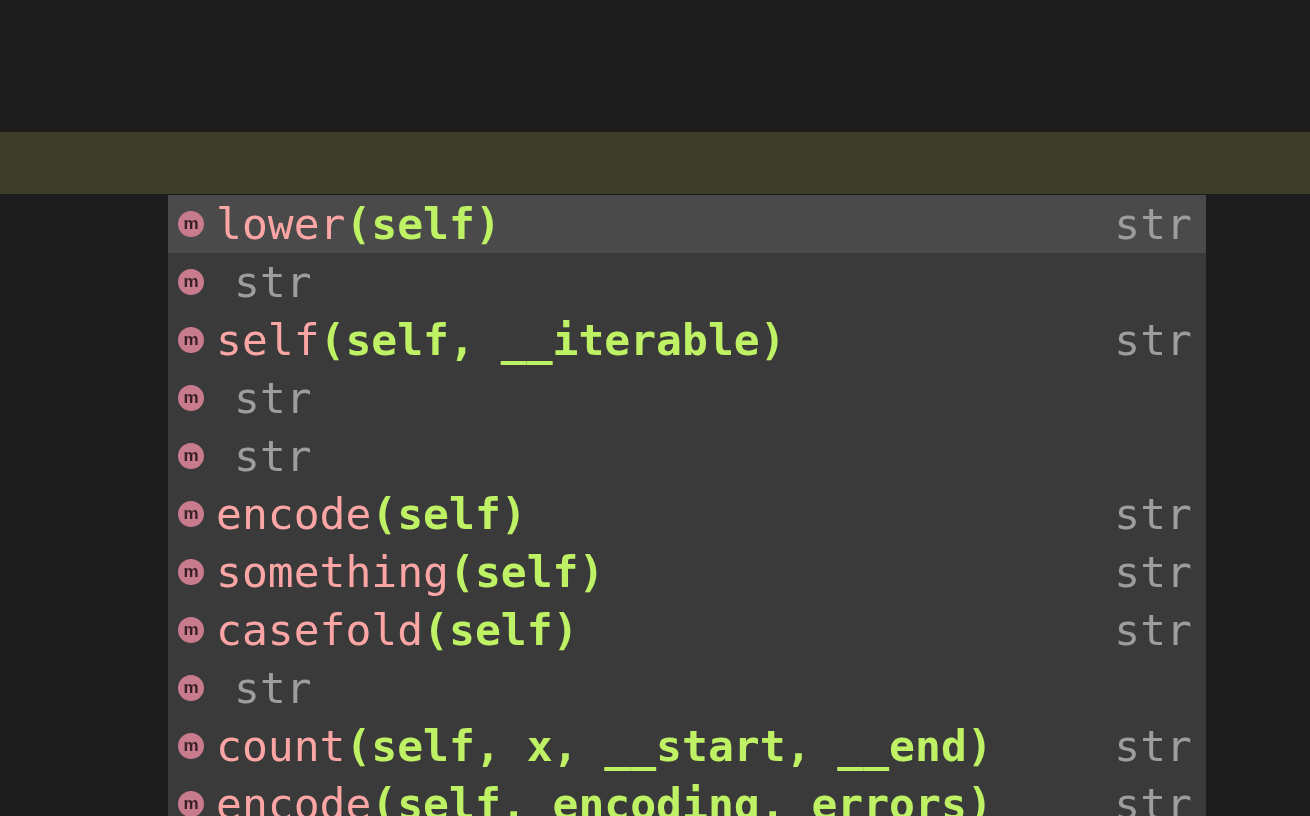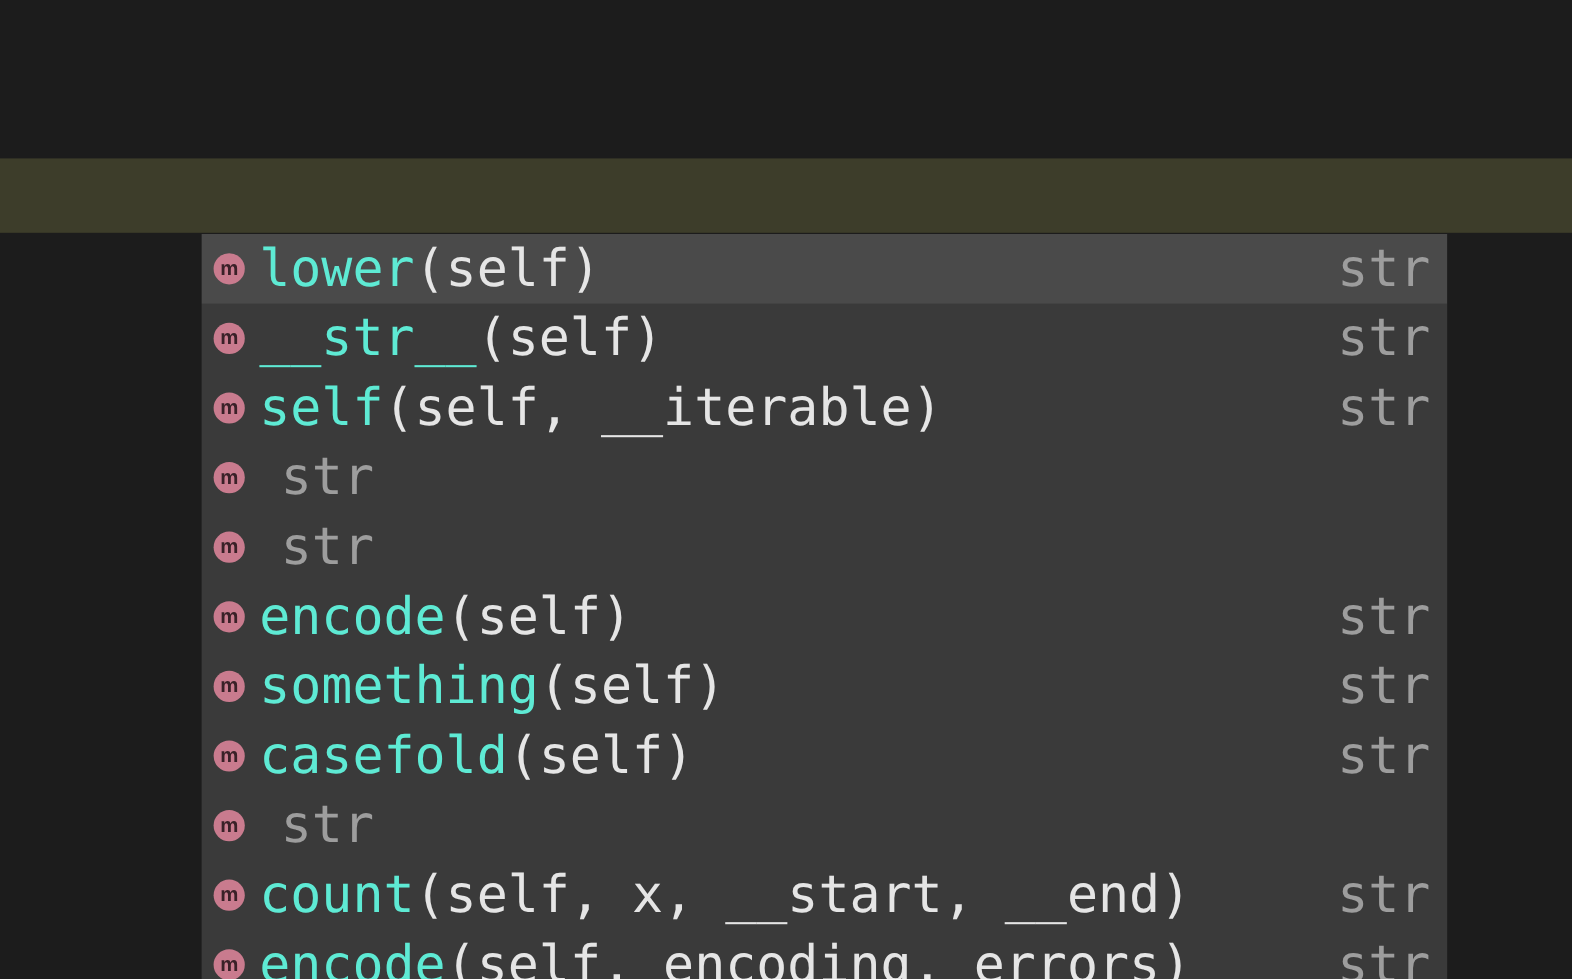--- a/index.html
+++ b/index.html
@@ -82,22 +82,22 @@
     margin-right: 12px;
     flex: 0 0 26px;
     font-family: sans-serif;
   }
   .ac-label {
     flex: 1 1 auto;
     white-space: nowrap;
     overflow: hidden;
     text-overflow: ellipsis;
   }
-  .ac-name { color: #5eead4; }
-  .ac-params { color: #e5e5e5; }
+  .ac-name { color: #fca5a5; }
+  .ac-params { color: #bef264; font-weight: bold; }
   .ac-type {
     flex: 0 0 auto;
     margin-left: 18px;
     color: #9d9d9d;
   }
 </style>
 </head>
 <body>
 
 <div class="editor">
@@ -111,21 +111,20 @@
 </div>
 
 <div class="autocomplete" id="ac">
     <div class="ac-row selected">
       <div class="ac-icon">m</div>
       <div class="ac-label"><span class="ac-name">lower</span><span class="ac-params">(self)</span></div>
       <div class="ac-type">str</div>
     </div>
     <div class="ac-row">
       <div class="ac-icon">m</div>
-      <div class="ac-label"><span class="ac-name">__str__</span><span class="ac-params">(self)</span></div>
       <div class="ac-type">str</div>
     </div>
     <div class="ac-row">
       <div class="ac-icon">m</div>
       <div class="ac-label"><span class="ac-name">self</span><span class="ac-params">(self, __iterable)</span></div>
       <div class="ac-type">str</div>
     </div>
     <div class="ac-row">
       <div class="ac-icon">m</div>
       <div class="ac-type">str</div>

